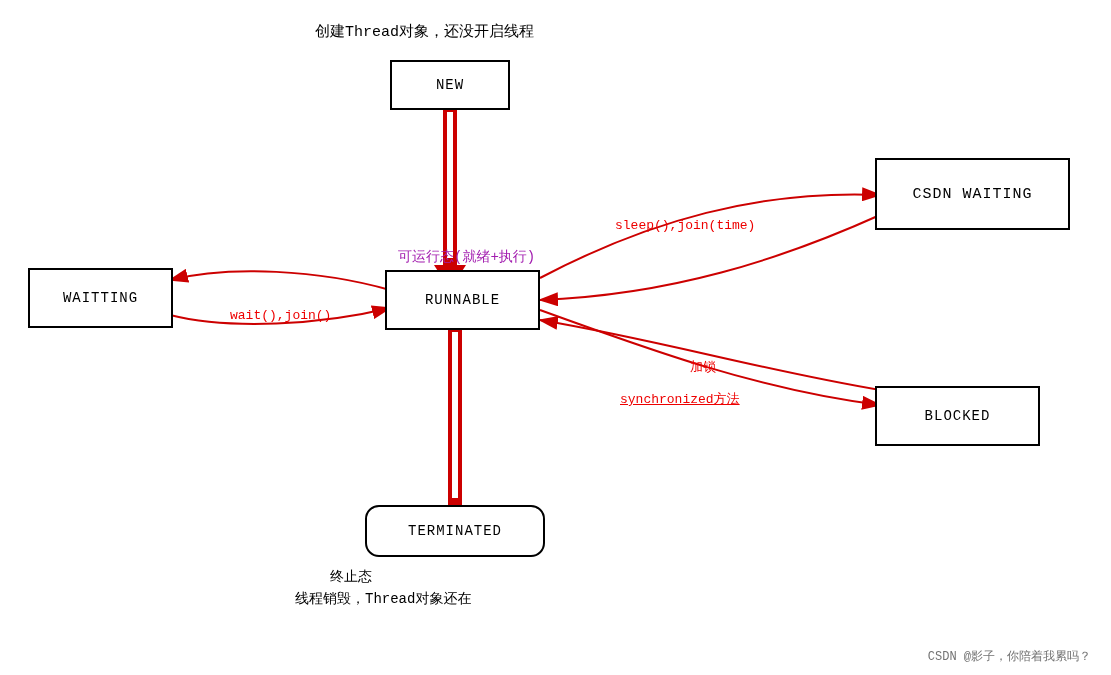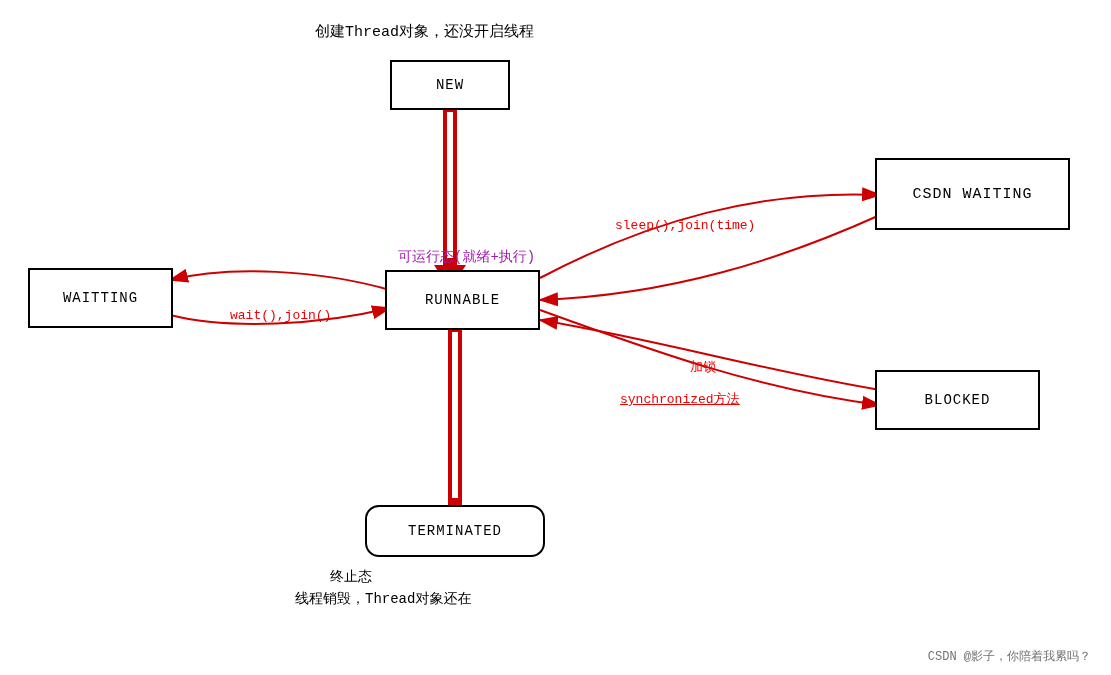--- a/index.html
+++ b/index.html
@@ -116,21 +116,21 @@
 </div>
 
 <div class="state-box" style="left:28px; top:268px; width:145px; height:60px;">
   <span>WAITTING</span>
 </div>
 
 <div class="state-box" style="left:875px; top:158px; width:195px; height:72px; font-size:15px;">
   <span>CSDN WAITING</span>
 </div>
 
-<div class="state-box" style="left:875px; top:370px; width:165px; height:60px;">
+<div class="state-box" style="left:875px; top:386px; width:165px; height:60px;">
   <span>BLOCKED</span>
 </div>
 
 <div class="state-box" style="left:365px; top:505px; width:180px; height:52px;border-radius:14px;">
   <span>TERMINATED</span>
 </div>
 
 <div class="label-text" style="left:295px; top:22px; font-size:15px; color:#000;margin-left:20px;">
   <span>创建Thread对象，还没开启线程</span>
 </div>

